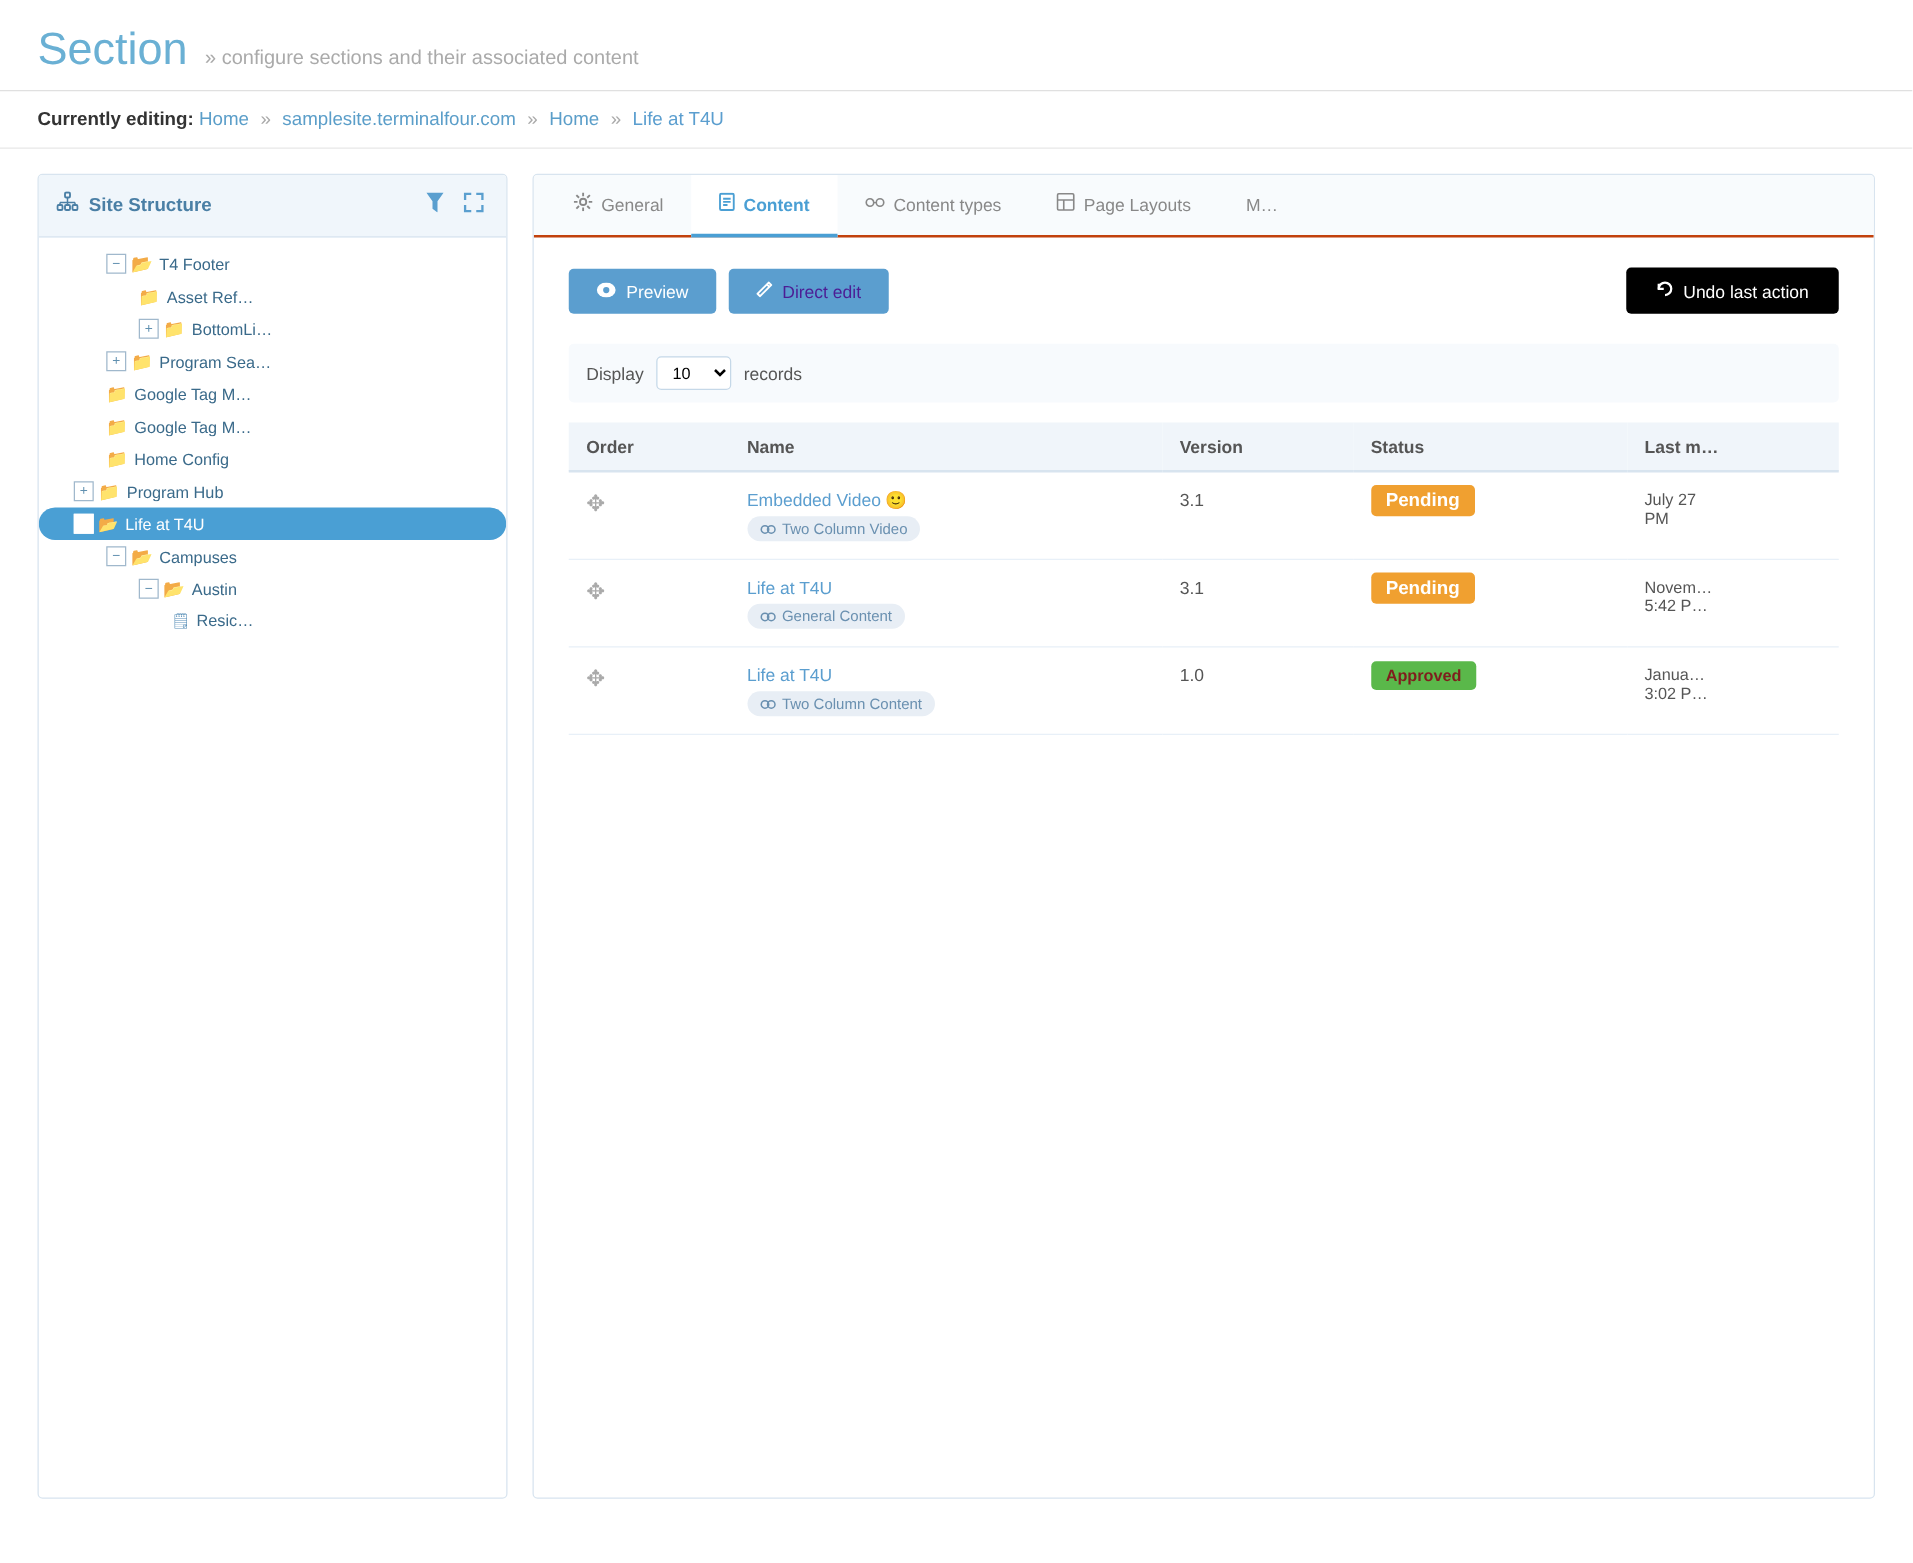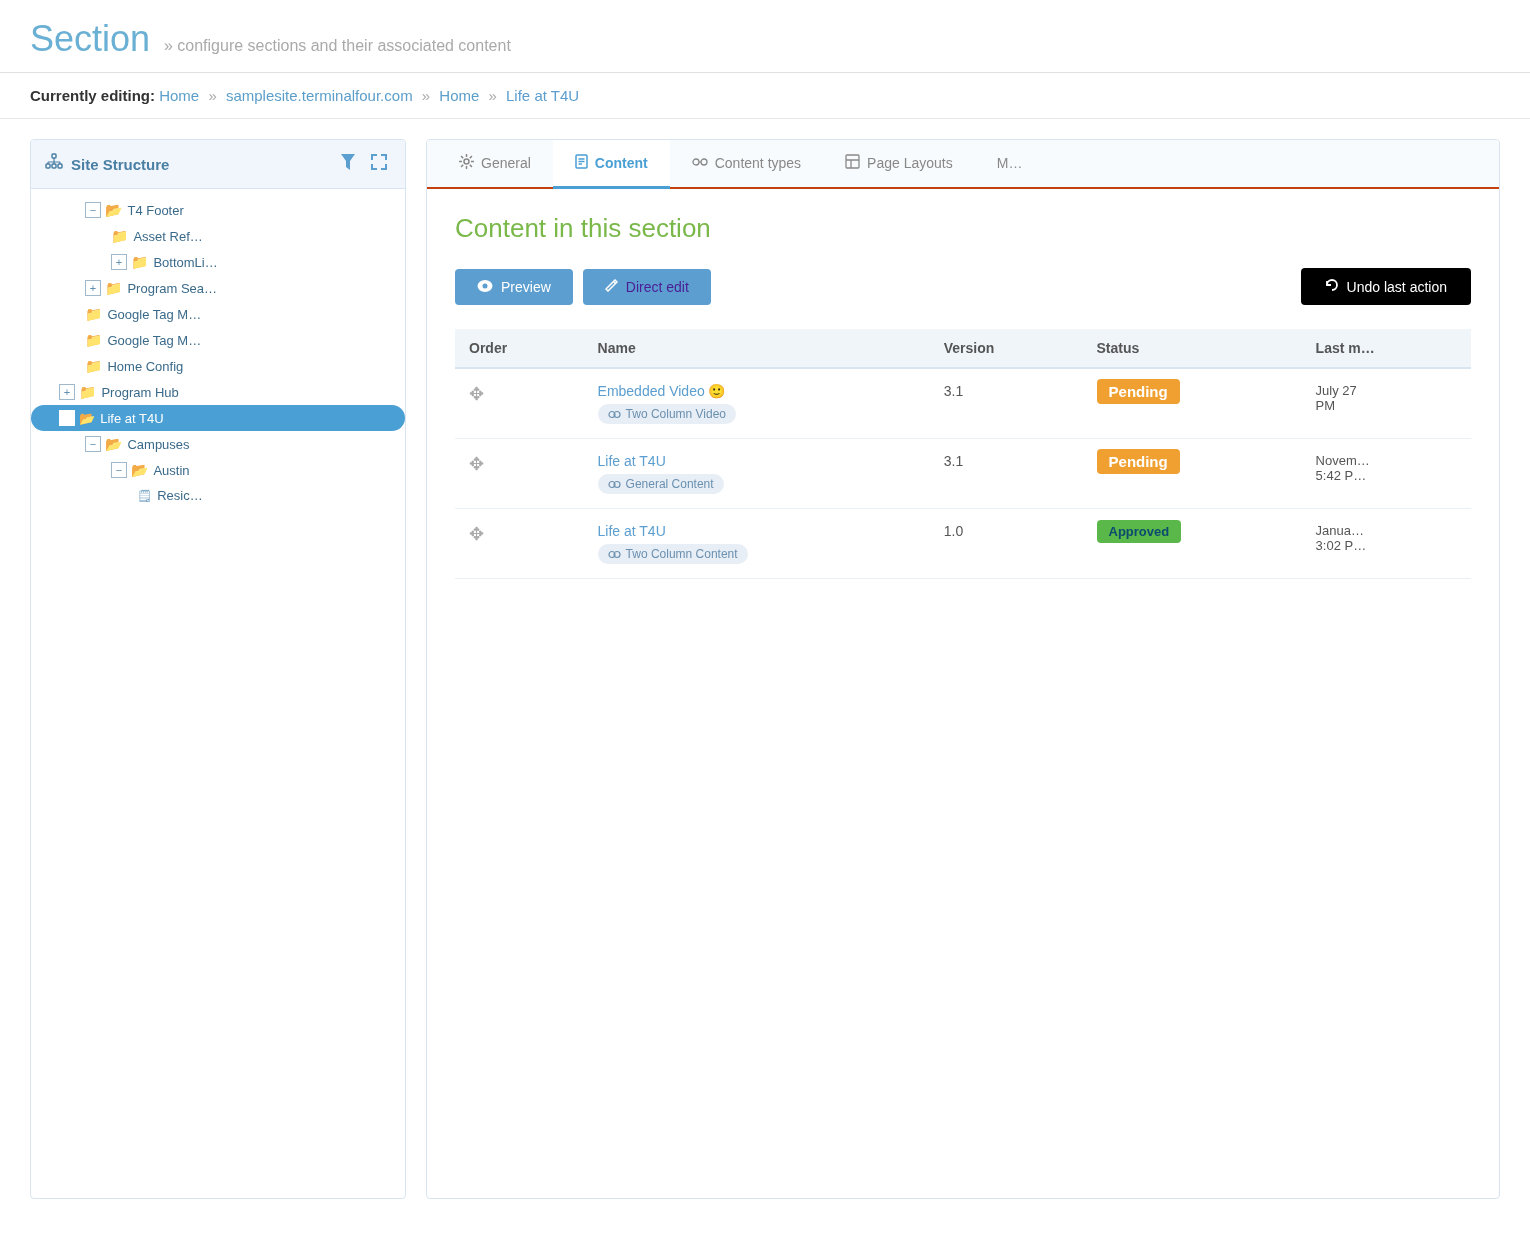--- a/index.html
+++ b/index.html
@@ -348,21 +348,21 @@
       background: #f0a030;
       color: #fff;
       padding: 4px 12px;
       border-radius: 4px;
       font-size: 15px;
       font-weight: 600;
       white-space: nowrap;
     }
     .badge-approved {
       background: #5ab84a;
-      color: #0c4a6e;
+      color: #7f1d1d;
       padding: 4px 12px;
       border-radius: 4px;
       font-size: 13px;
       font-weight: 600;
       white-space: nowrap;
     }
     .version-col { color: #555; }
     .date-col { color: #555; font-size: 13px; }
 
     
@@ -549,21 +549,20 @@
         </span>
         <span>Page Layouts</span>
       </a>
       <a class="tab" href="#">
         <span>M…</span>
       </a>
     </div>
 
     <div class="content-area">
 
-      <h2 class="section-title">Content in this section</h2>
 
       <div class="action-buttons">
         <button class="btn-preview">
           <span>
             <svg width="16" height="12" viewBox="0 0 16 12" fill="white">
               <ellipse cx="8" cy="6" rx="7.5" ry="6"></ellipse>
               <circle cx="8" cy="6" r="2.5" fill="#5b9ecf"></circle>
             </svg>
           </span>
           <span>Preview</span>
@@ -581,20 +580,31 @@
           <span>
             <svg width="14" height="14" viewBox="0 0 14 14" fill="none" stroke="white" stroke-width="1.8">
               <path d="M2,7 A5,5 0 1,1 7,12" stroke="white" fill="none"></path>
               <polyline points="2,3 2,7 6,7" fill="none" stroke="white"></polyline>
             </svg>
           </span>
           <span>Undo last action</span>
         </button>
       </div>
 
+      <div class="display-bar">
+        <span class="display-label">Display</span>
+        <select class="display-select">
+          <option>10</option>
+          <option>5</option>
+          <option>20</option>
+          <option>50</option>
+          <option>100</option>
+        </select>
+        <span class="records-label">records</span>
+      </div>
 
       <table class="content-table">
         <thead>
           <tr>
             <th>Order</th>
             <th>Name</th>
             <th>Version</th>
             <th>Status</th>
             <th>Last m…</th>
           </tr>

